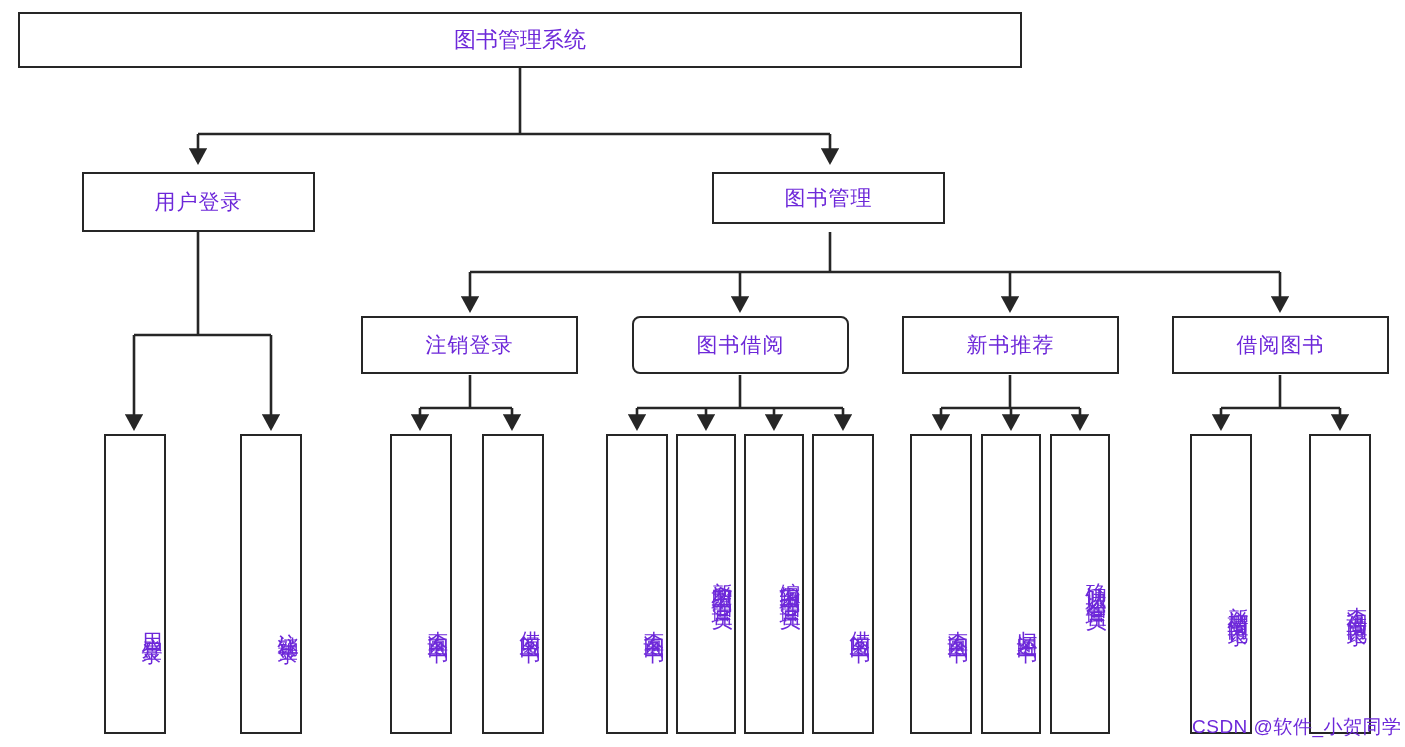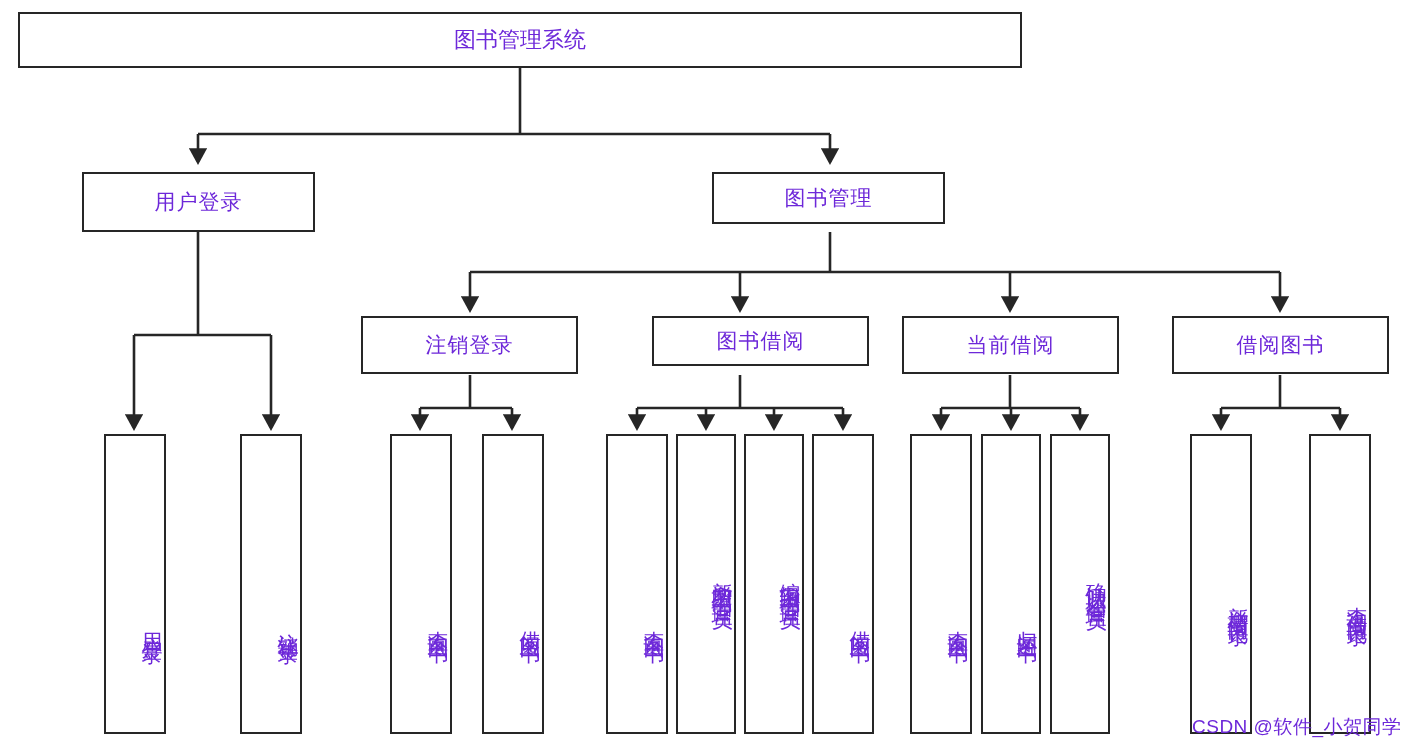--- a/index.html
+++ b/index.html
@@ -118,22 +118,22 @@
       <path d="M 1340 408 L 1340 428" marker-end="url(#arrow)"></path>
     </g>
   </svg>
 
   <div class="node root" style="left:18px; top:12px; width:1004px; height:56px;">图书管理系统</div>
 
   <div class="node h" style="left:82px; top:172px; width:233px; height:60px;">用户登录</div>
   <div class="node h" style="left:712px; top:172px; width:233px; height:52px;">图书管理</div>
 
   <div class="node h" style="left:361px; top:316px; width:217px; height:58px;">注销登录</div>
-  <div class="node h" style="left:652px; top:316px; width:217px; height:50px;">图书借阅</div>
-  <div class="node h" style="left:902px; top:316px; width:217px; height:58px;">当前借阅</div>
+  <div class="node h" style="left:632px; top:316px; width:217px; height:58px;border-radius:8px;">图书借阅</div>
+  <div class="node h" style="left:902px; top:316px; width:217px; height:58px;">新书推荐</div>
   <div class="node h" style="left:1172px; top:316px; width:217px; height:58px;">借阅图书</div>
 
   <div class="node v" style="left:104px; top:434px; width:62px; height:300px; padding-top:86px;">用户登录</div>
   <div class="node v" style="left:240px; top:434px; width:62px; height:300px; padding-top:86px;">注销登录</div>
 
   <div class="node v" style="left:390px; top:434px; width:62px; height:300px; padding-top:82px;">查询图书</div>
   <div class="node v" style="left:482px; top:434px; width:62px; height:300px; padding-top:82px;">借阅图书</div>
 
   <div class="node v" style="left:606px; top:434px; width:62px; height:300px; padding-top:82px;">查询图书</div>
   <div class="node v" style="left:676px; top:434px; width:60px; height:300px; padding-top:4px;">新增图书（管理员）</div>

